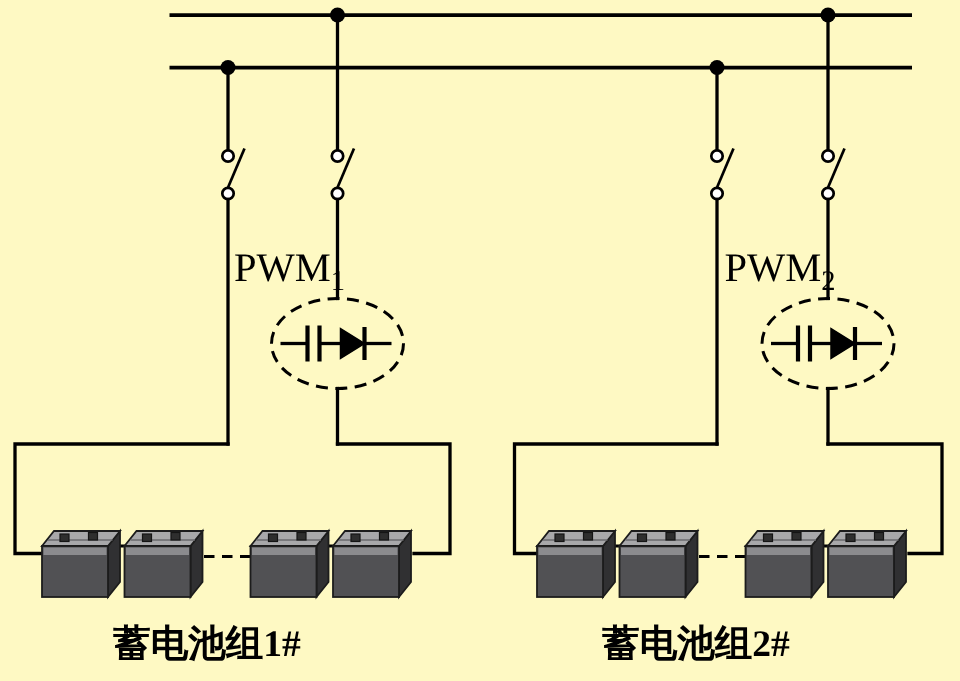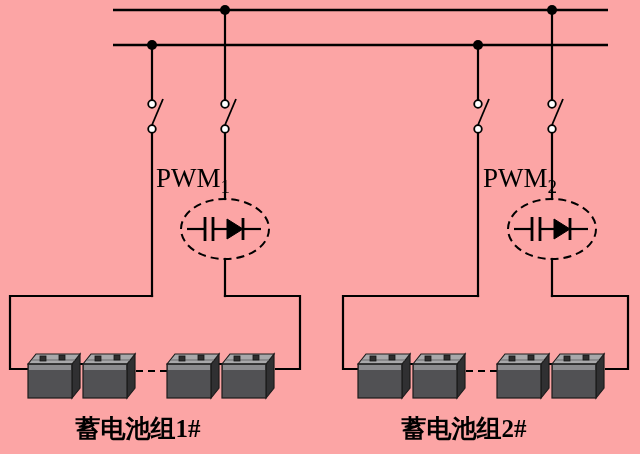--- a/index.html
+++ b/index.html
@@ -1,16 +1,16 @@
 <!DOCTYPE html>
 <html><head>
 <meta charset="utf-8">
 <style>
   html,body{margin:0;padding:0;background:#ffffff;}
-  .stage{position:relative;width:640px;height:454px;background:#fca5a5;overflow:hidden;}
+  .stage{position:relative;width:640px;height:454px;background:#fef9c3;overflow:hidden;}
   svg{display:block;}
   .wire{stroke:#000;stroke-width:2.2;fill:none;stroke-linecap:square;}
   .bus{stroke:#000;stroke-width:2.5;fill:none;}
   .dot{fill:#000;stroke:none;}
   .sw-circle{fill:#fff;stroke:#000;stroke-width:1.8;}
   .sw-blade{stroke:#000;stroke-width:1.8;fill:none;}
   .conv-ellipse{fill:none;stroke:#000;stroke-width:2;stroke-dasharray:8 5;}
   .conv-line{stroke:#000;stroke-width:2.2;fill:none;}
   .conv-bar{stroke:#000;stroke-width:2.8;fill:none;}
   .conv-diode{fill:#000;stroke:#000;stroke-width:1;}

